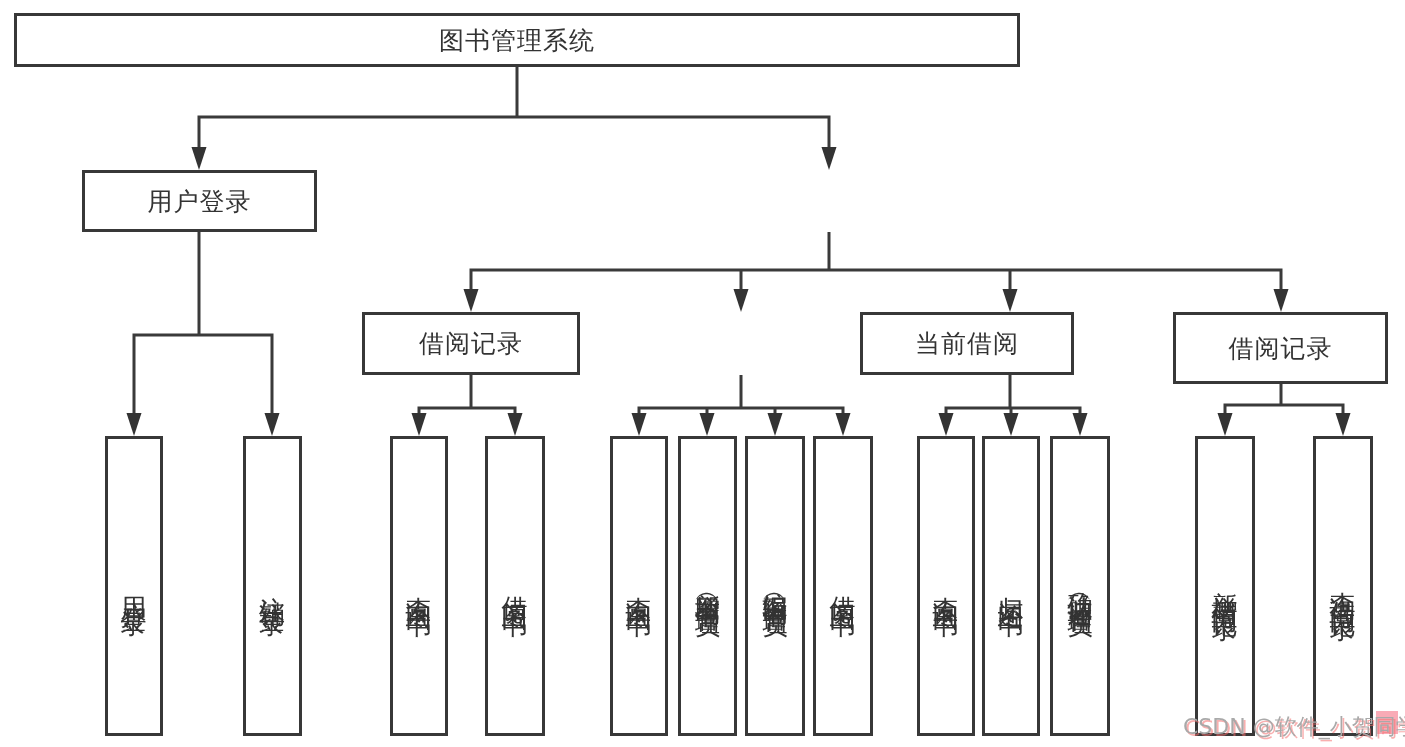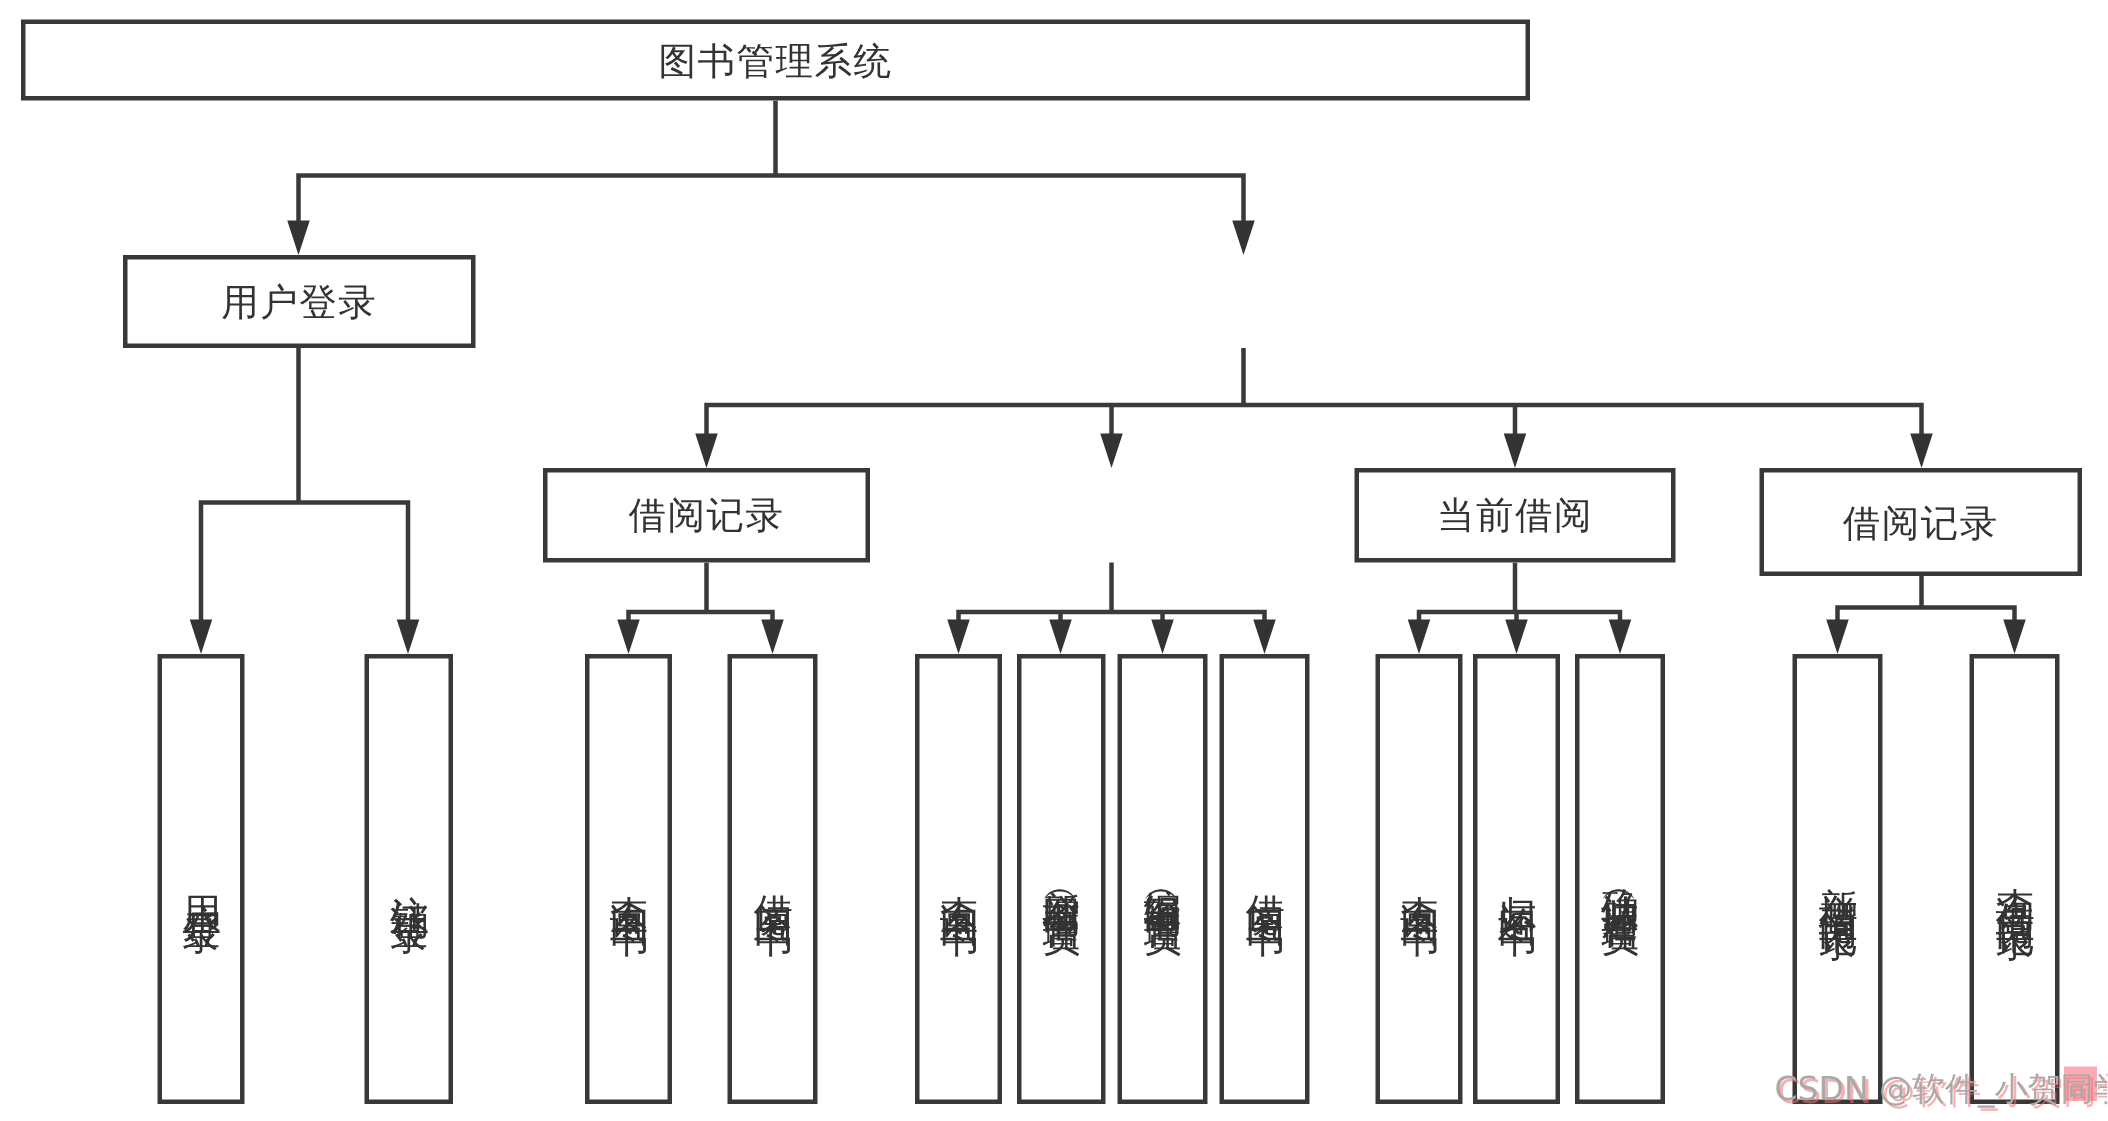--- a/index.html
+++ b/index.html
@@ -77,21 +77,21 @@
     <span>图书管理系统</span>
   </div>
 
   <div class="node h" style="left:82px;top:170px;width:235px;height:62px">
     <span>用户登录</span>
   </div>
 
   <div class="node h" style="left:362px;top:312px;width:218px;height:63px">
     <span>借阅记录</span>
   </div>
-  <div class="node h" style="left:903px;top:312px;width:214px;height:63px">
+  <div class="node h" style="left:860px;top:312px;width:214px;height:63px">
     <span>当前借阅</span>
   </div>
   <div class="node h" style="left:1173px;top:312px;width:215px;height:72px">
     <span>借阅记录</span>
   </div>
 
   <div class="node v" style="left:105px;width:58px">
     <span>用户登录</span>
   </div>
   <div class="node v" style="left:243px;width:59px">

